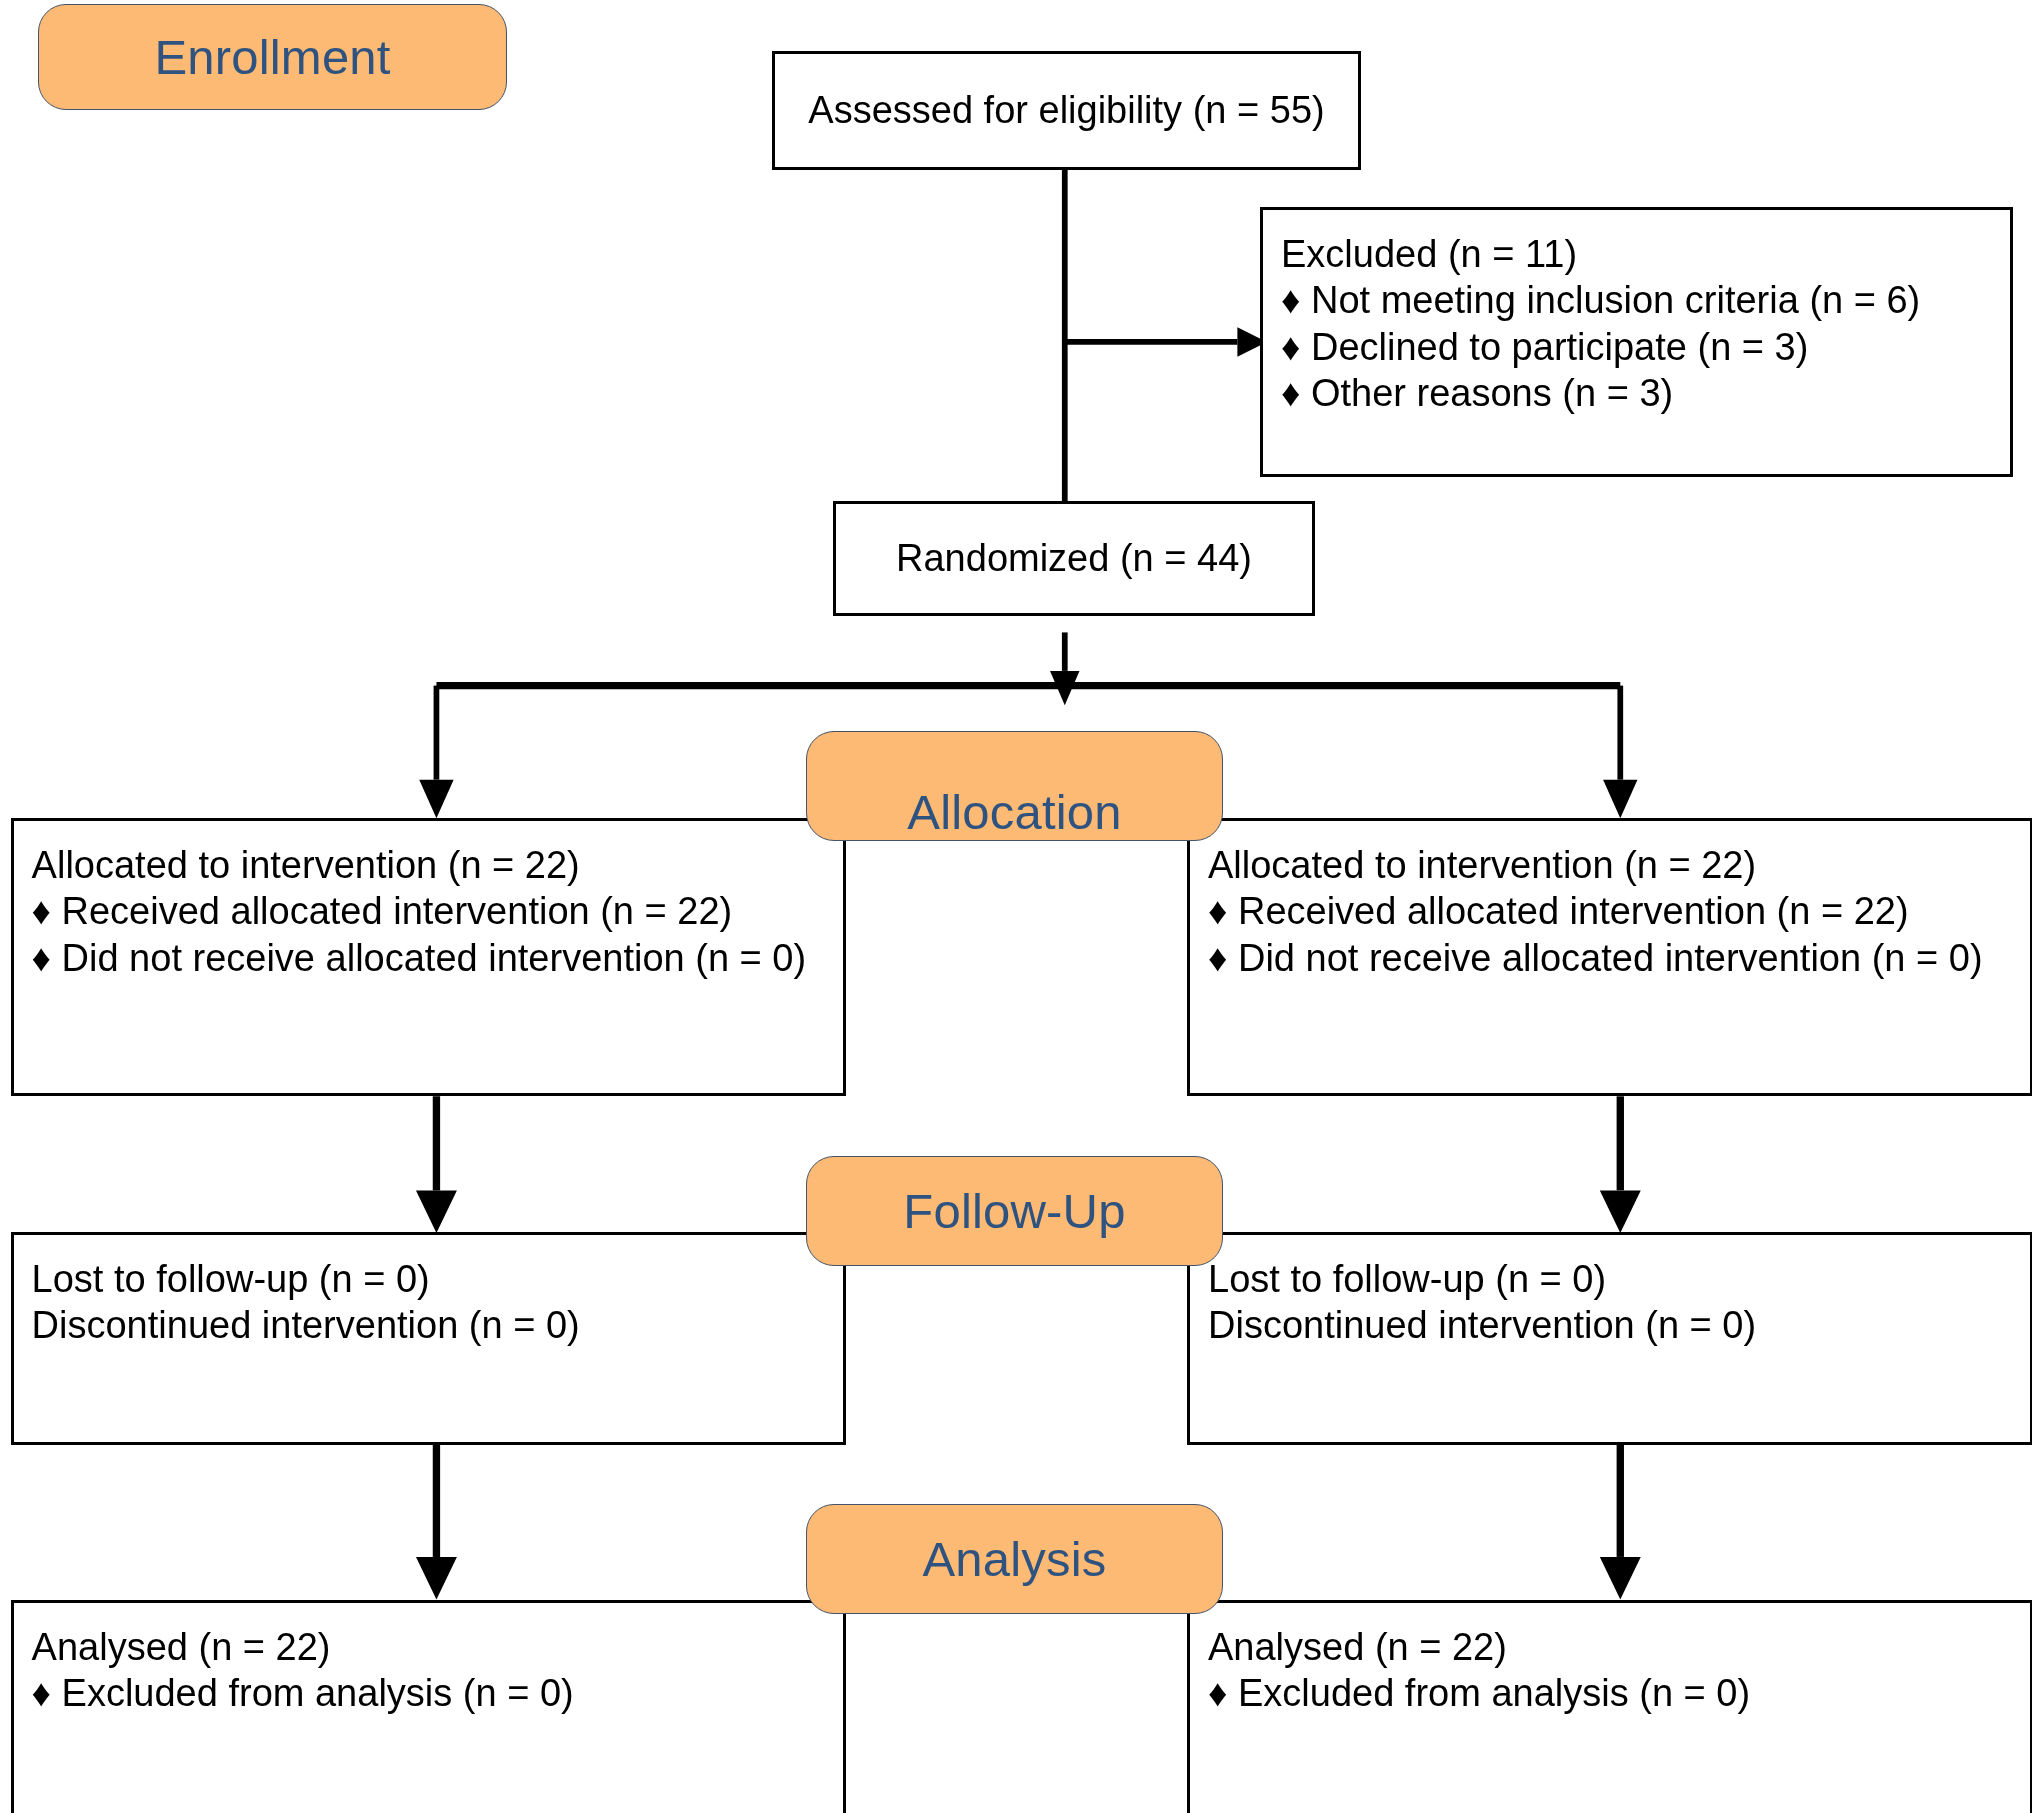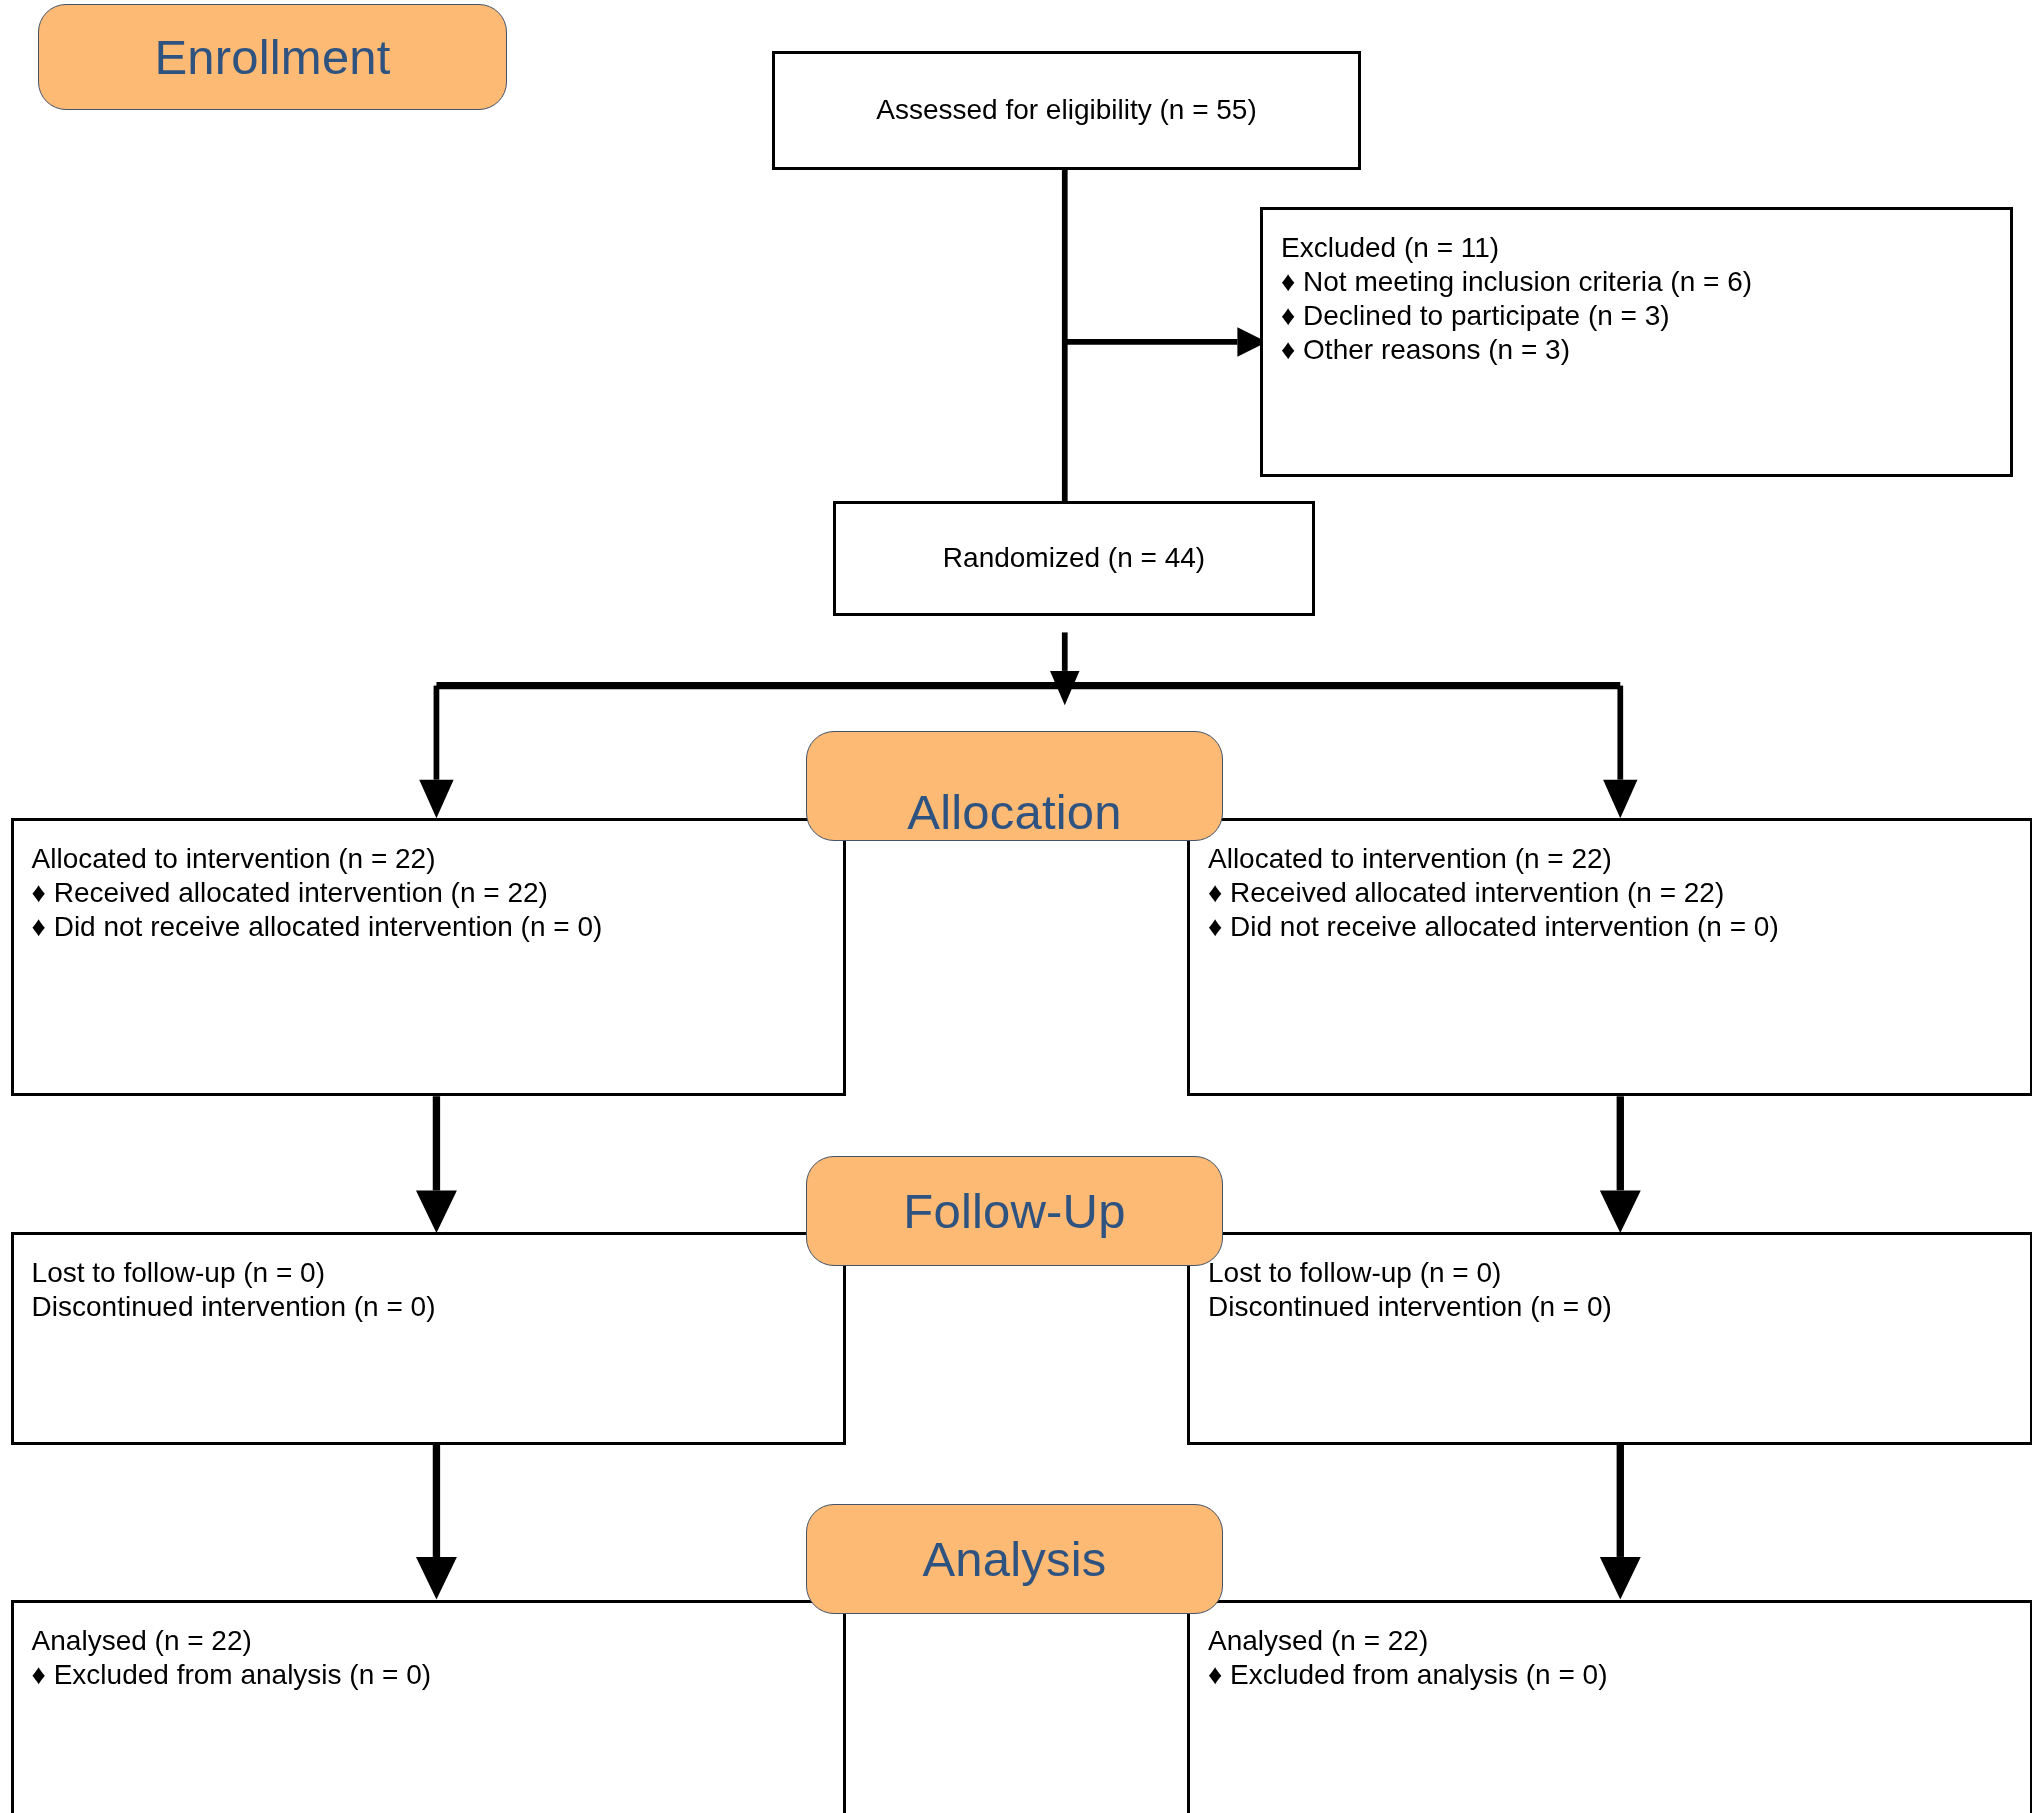--- a/index.html
+++ b/index.html
@@ -31,21 +31,21 @@
     justify-content: center;
     letter-spacing: 0.2px;
     z-index: 40;
   }
   .flow-box {
     position: absolute;
     box-sizing: border-box;
     background: #ffffff;
     border: 3.3px solid #000000;
     color: #000000;
-    font-size: 28px;
+    font-size: 38px;
     line-height: 1.22;
     z-index: 20;
   }
   .flow-box .lines {
     padding: 21px 20px 0 18px;
   }
   .flow-box.centered .lines {
     padding: 0;
     height: 100%;
     display: flex;

